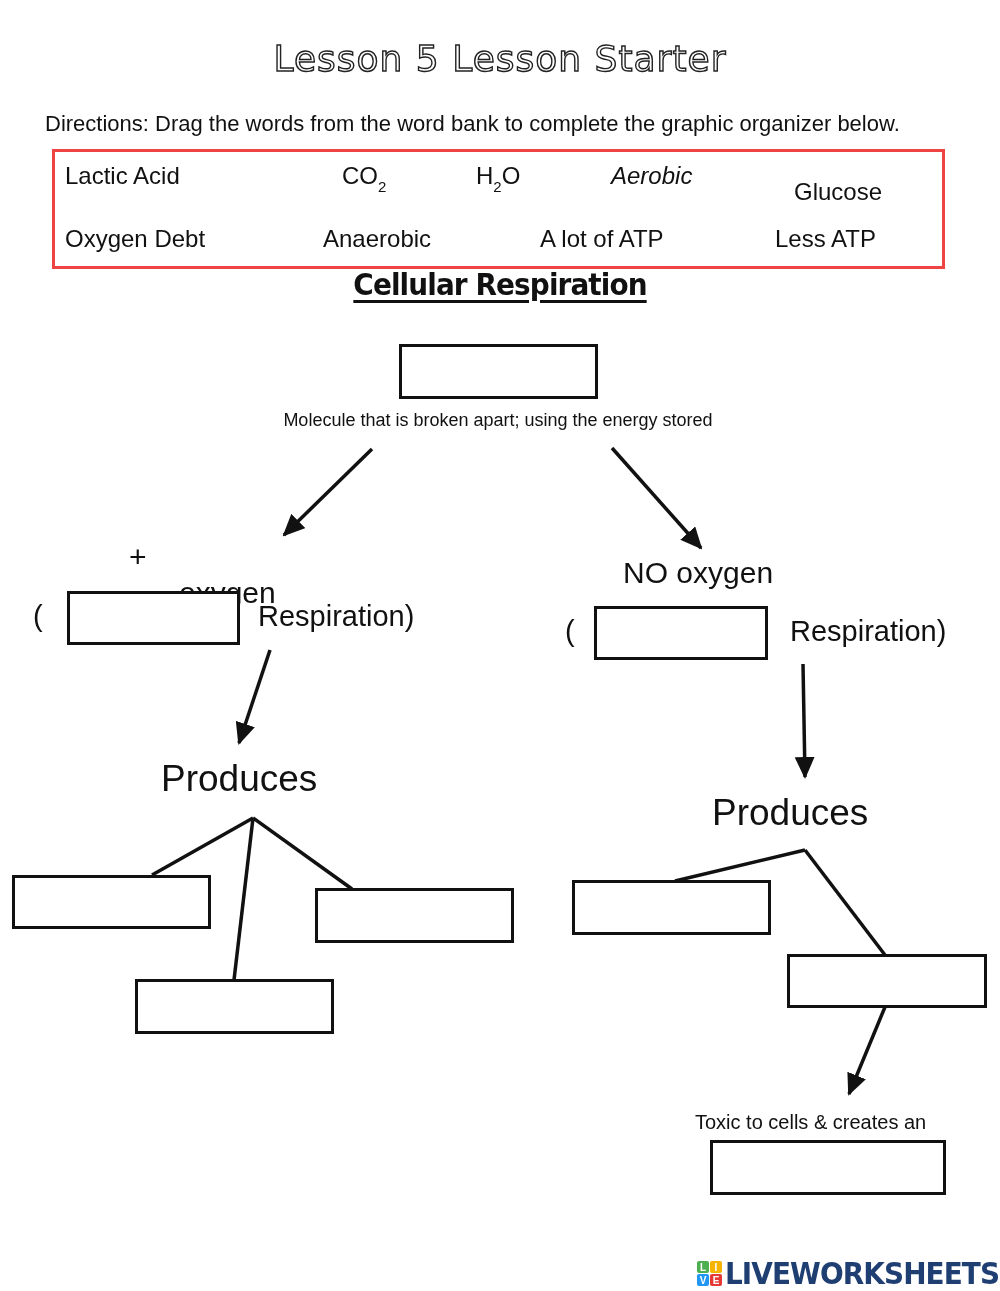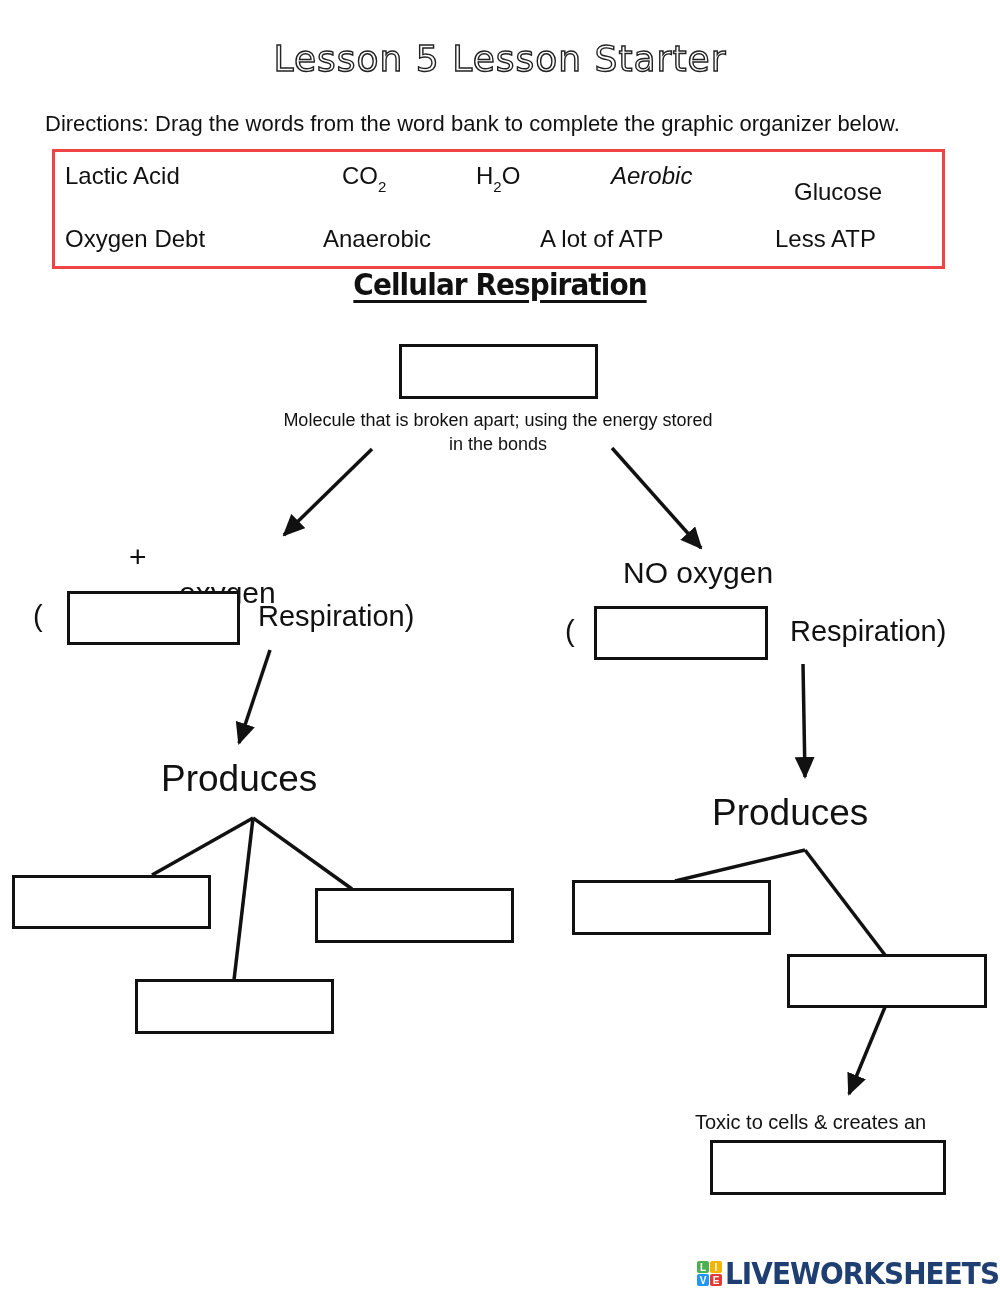--- a/index.html
+++ b/index.html
@@ -82,21 +82,20 @@
   <line x1="253" y1="818" x2="234" y2="980" stroke="#111" stroke-width="3.5"></line>
   <line x1="253" y1="818" x2="352" y2="889" stroke="#111" stroke-width="3.5"></line>
   <line x1="805" y1="850" x2="675" y2="881" stroke="#111" stroke-width="3.5"></line>
   <line x1="805" y1="850" x2="885" y2="955" stroke="#111" stroke-width="3.5"></line>
   <line x1="885" y1="1007" x2="849" y2="1094" stroke="#111" stroke-width="3.5" marker-end="url(#ahb)"></line>
 </svg>
 
 <div class="drop" style="left:399px; top:344px; width:199px; height:55px;"></div>
 <div class="abs caption" style="left:250px; width:496px; top:408px;">
   <div>Molecule that is broken apart; using the energy stored</div>
-  <div>in the bonds</div>
 </div>
 
 <div class="abs lg" style="left:129px; top:540px;">+</div>
 <div class="abs lg" style="left:179px; top:540px;margin-top:36px;">oxygen</div>
 <div class="abs med" style="left:33px; top:600px;">(</div>
 <div class="drop" style="left:67px; top:591px; width:173px; height:54px;"></div>
 <div class="abs med" style="left:258px; top:600px;">Respiration)</div>
 <div class="abs xl" style="left:161px; top:758px;">Produces</div>
 <div class="drop" style="left:12px; top:875px; width:199px; height:54px;"></div>
 <div class="drop" style="left:315px; top:888px; width:199px; height:55px;"></div>

